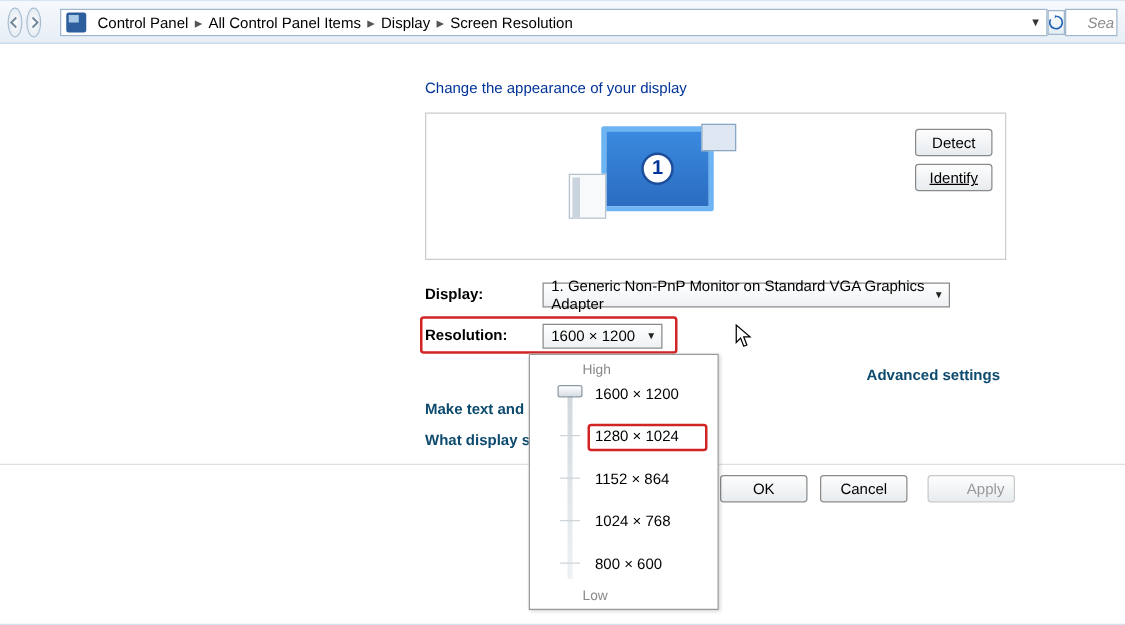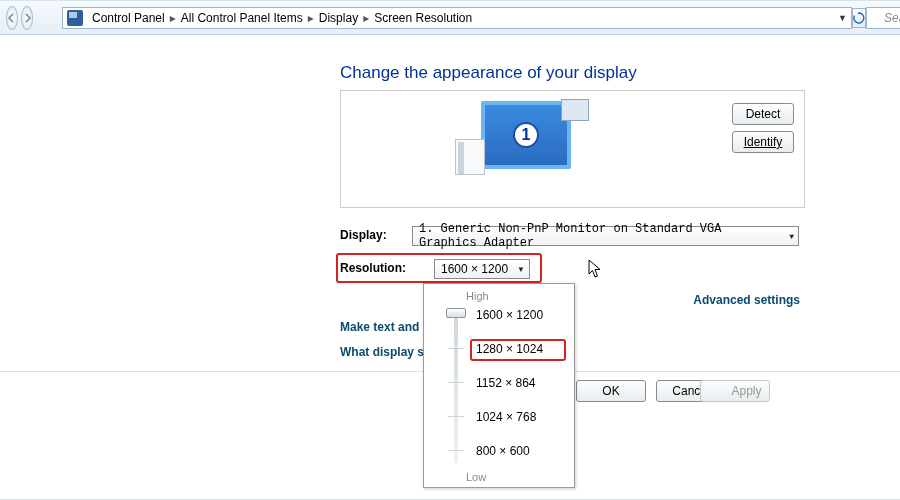--- a/index.html
+++ b/index.html
@@ -2,54 +2,54 @@
 <html><head>
 <meta charset="utf-8">
 <style>
   * { box-sizing: border-box; }
   html, body { margin:0; padding:0; font-family: "Segoe UI", Tahoma, sans-serif; font-size:12px; color:#000; background:#fff; }
   .win { width:900px; height:500px; position:relative; overflow:hidden; background:#fff; border-top:1px solid #d6e3ef; border-bottom:1px solid #d6e3ef;}
   
   .navbar { height:34px; background:linear-gradient(#f6f9fc,#e7eef6); border-bottom:1px solid #bcd0e5; display:flex; align-items:center; padding:0 6px;}
   .navbtn { width:24px; height:24px; border-radius:50%; background:radial-gradient(#fdfdfd,#dce6ef); border:1px solid #a9bed1; margin-right:3px; display:flex; align-items:center; justify-content:center; }
   .navbtn svg{width:10px;height:10px;}
-  .addr { flex:0 0 auto; height:22px; margin-left:26px; border:1px solid #9fb6cc; background:#fff; display:flex; align-items:center; padding:0 4px; width:790px;}
+  .addr { flex:0 0 auto; height:22px; margin-left:12px; border:1px solid #9fb6cc; background:#fff; display:flex; align-items:center; padding:0 4px; width:790px;}
   .cp-icon{width:16px;height:16px;background:#2d5e9e;display:inline-block;margin-right:6px;border-radius:2px;position:relative;}
   .cp-icon::before{content:"";position:absolute;left:2px;top:2px;width:8px;height:6px;background:#a9cbe8;}
   .crumb { color:#000; padding:0 3px;}
   .sep { width:10px; text-align:center; color:#555;}
   .rightnav{margin-left:auto;display:flex;align-items:center;gap:4px;}
   .dd-arr{font-size:9px;color:#333;}
   .refresh{width:20px;height:20px;border:1px solid #9fb6cc;background:linear-gradient(#fdfdfd,#e4edf5);display:flex;align-items:center;justify-content:center;}
   .search{height:22px;border:1px solid #9fb6cc;background:#fff;padding:0 17px;color:#8a8a8a;font-style:italic;display:flex;align-items:center;min-width:20px;}
   
   .content{ position:absolute; left:0; top:34px; right:0; bottom:0;}
-  .heading{ position:absolute; left:340px; top:28px; color:#003399; font-size:17px;}
+  .heading{ position:absolute; left:340px; top:28px; color:#003399; font-size:12px;}
   .preview-box{position:absolute; left:340px; top:55px; width:465px; height:118px; border:1px solid #ccc; background:#fff;}
   .monitor{position:absolute;left:140px; top:10px; width:90px; height:68px;background:linear-gradient(#3a8adf,#2a6cc0);border:4px solid #6db4f3;border-radius:2px;}
   .monitor .num{position:absolute;left:50%;top:50%;width:26px;height:26px;border-radius:50%;background:#fff;color:#003399;font-weight:bold;font-size:16px;display:flex;align-items:center;justify-content:center;transform:translate(-50%,-50%);border:2px solid #1d4e9c;}
   .mini1{position:absolute;right:-22px;top:-6px;width:28px;height:22px;background:#dfe8f2;border:1px solid #8aa7c2;}
   .mini2{position:absolute;left:-30px;bottom:-10px;width:30px;height:36px;background:#f7f9fb;border:1px solid #b7c3cf;}
   .mini2::before{content:"";position:absolute;left:2px;top:2px;width:6px;height:32px;background:#c9d4df;}
   .winbtn{position:absolute;right:10px;height:22px;min-width:62px;border:1px solid #8a8a8a;background:linear-gradient(#fdfdfd,#e7ecef);border-radius:3px;font-size:12px;display:flex;align-items:center;justify-content:center;}
   .winbtn.detect{top:12px;} .winbtn.identify{top:40px;text-decoration:underline;}
   .lbl{position:absolute;left:340px;font-weight:bold;}
   .lbl.disp{top:193px;} .lbl.res{top:226px;}
   .sel{position:absolute;height:20px;border:1px solid #8a8a8a;background:linear-gradient(#fff,#eef1f4);font-size:12px;display:flex;align-items:center;padding:0 18px 0 6px;}
   .sel .tri{position:absolute;right:4px;top:50%;transform:translateY(-50%);font-size:8px;color:#222;}
-  .sel.display{left:412px; top:191px; width:387px;font-family:Liberation Mono, monospace;}
+  .sel.display{left:434px; top:191px; width:326px;}
   .sel.res{left:434px; top:224px; width:96px;}
   .redbox1{position:absolute;left:336px;top:218px;width:206px;height:30px;border:2px solid #d12424;border-radius:3px;}
   .link{position:absolute;color:#0c4a6e;font-weight:bold;}
   .link.adv{right:100px;top:258px;}
   .link.l1{left:340px;top:285px;}
   .link.l2{left:340px;top:310px;}
   .btmrow{position:absolute;left:0;right:0;top:336px;border-top:1px solid #e0e0e0;}
   .btmbtn{position:absolute;top:8px;height:22px;min-width:70px;border:1px solid #8a8a8a;background:linear-gradient(#fdfdfd,#e7ecef);border-radius:3px;font-size:12px;display:flex;align-items:center;justify-content:center;}
-  .btmbtn.ok{left:576px;} .btmbtn.cancel{left:656px;} .btmbtn.apply{left:700px;color:#999;border-color:#c8c8c8;padding-left:23px;}
+  .btmbtn.ok{left:576px;} .btmbtn.cancel{left:656px;} .btmbtn.apply{left:742px;color:#999;border-color:#c8c8c8;padding-left:23px;}
   
   .res-pop{position:absolute;left:423px;top:248px;width:152px;height:205px;background:#fff;border:1px solid #9a9a9a;box-shadow:1px 1px 3px rgba(0,0,0,.2);}
   .res-pop .hi{position:absolute;left:42px;top:6px;color:#888;font-size:11px;}
   .res-pop .lo{position:absolute;left:42px;bottom:4px;color:#888;font-size:11px;}
   .track{position:absolute;left:30px;top:26px;bottom:24px;width:4px;background:linear-gradient(#cfd7dc,#eef2f5);}
   .tick{position:absolute;left:24px;width:16px;height:1px;background:#cdd5da;}
   .thumb{position:absolute;left:22px;top:24px;width:20px;height:10px;background:linear-gradient(#fff,#d6dde3);border:1px solid #8a98a3;border-radius:2px;}
   .res-opt{position:absolute;left:52px;font-size:12px;}
   .redbox2{position:absolute;border:2px solid #d12424;border-radius:3px;left:46px;top:55px;width:96px;height:22px;}
   .cursor{position:absolute;left:588px;top:224px;width:14px;height:20px;}

